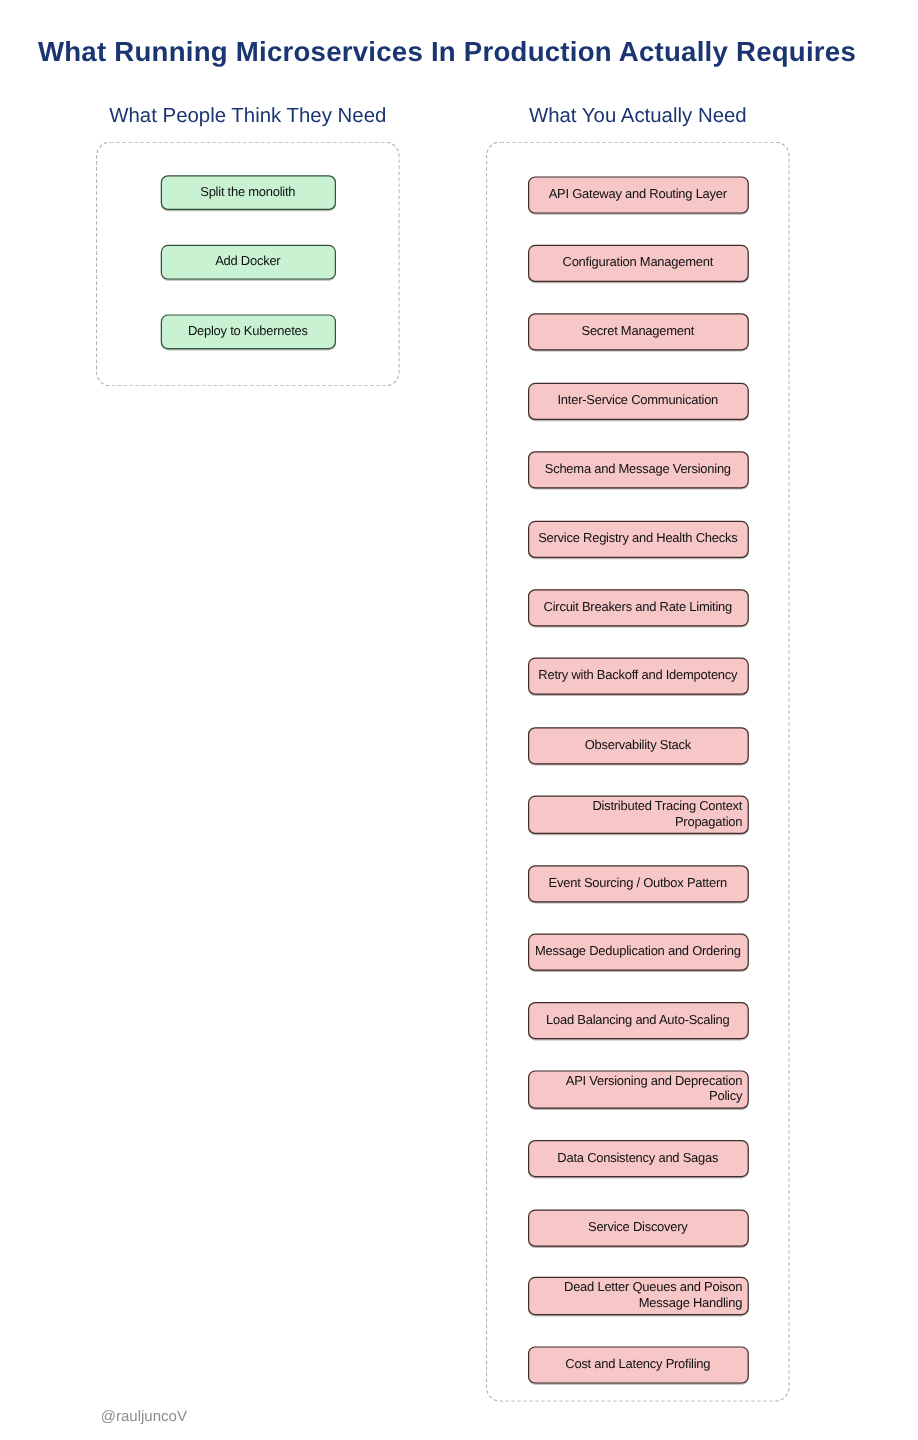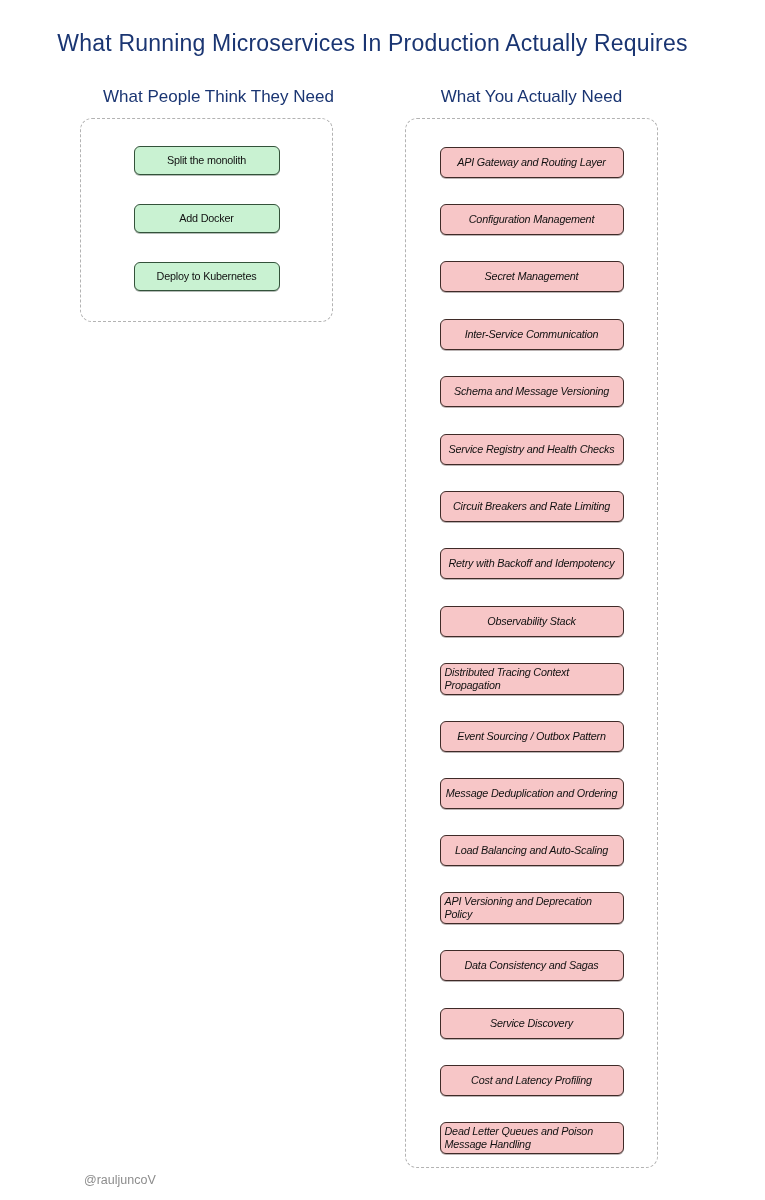--- a/index.html
+++ b/index.html
@@ -16,49 +16,49 @@
   body{
     width:765px;height:1200px;
     background:#ffffff;
     font-family:"Liberation Sans", sans-serif;
     position:relative;
     overflow:hidden;
   }
   .title{
     position:absolute;top:30px;left:0;width:745px;
     margin:0;text-align:center;
-    font-size:23px;font-weight:400;letter-spacing:.2px;
+    font-size:23px;font-weight:700;letter-spacing:.2px;
     color:var(--accent-navy,#1a3572);
   }
   .col-heading{
     position:absolute;top:87px;width:253px;
     text-align:center;
     font-size:17px;font-weight:400;
     color:var(--accent-navy,#1a3572);
   }
-  .col-heading.left{left:92px;}
+  .col-heading.left{left:80px;}
   .col-heading.right{left:405px;}
   .panel{
     position:absolute;
     box-sizing:border-box;
     border:1.6px dashed var(--dashed-border,#b3b3b3);
     border-radius:12px;
     background:#ffffff;
   }
   .panel-left{left:80px;top:118px;width:253px;height:204px;padding-top:12px;}
   .panel-right{left:405px;top:118px;width:253px;height:1050px;padding-top:14.5px;}
   .slot{
     display:flex;align-items:center;justify-content:center;
   }
   .panel-left .slot{height:58px;}
-  .panel-right .slot{height:57.4px;font-style:italic;}
+  .panel-right .slot{height:57.4px;}
   .box{
     box-sizing:border-box;
     display:flex;align-items:center;justify-content:center;
-    text-align:left;
+    text-align:right;
     border-radius:6px;
     font-size:10.8px;line-height:13px;letter-spacing:-.2px;
     color:var(--text-black,#111);
     padding:2px 4px;
   }
   .box-green{
     width:146px;min-height:29px;
     background:var(--green-fill,#c9f2d2);
     border:1.5px solid var(--green-border,#33523a);
     box-shadow:0 1px 0 rgba(40,60,45,.35);
@@ -201,26 +201,26 @@
       </div>
 
       <div class="slot">
         <div class="box box-pink">
           <span>Service Discovery</span>
         </div>
       </div>
 
       <div class="slot">
         <div class="box box-pink">
+          <span>Dead Letter Queues and Poison Message Handling</span>
+        </div>
+      </div>
+
+      <div class="slot">
+        <div class="box box-pink">
           <span>Cost and Latency Profiling</span>
         </div>
       </div>
-
-      <div class="slot">
-        <div class="box box-pink">
-          <span>Dead Letter Queues and Poison Message Handling</span>
-        </div>
-      </div>
     </div>
 
   <div class="watermark">@rauljuncoV</div>
 
 </div>
 
 </body></html>

